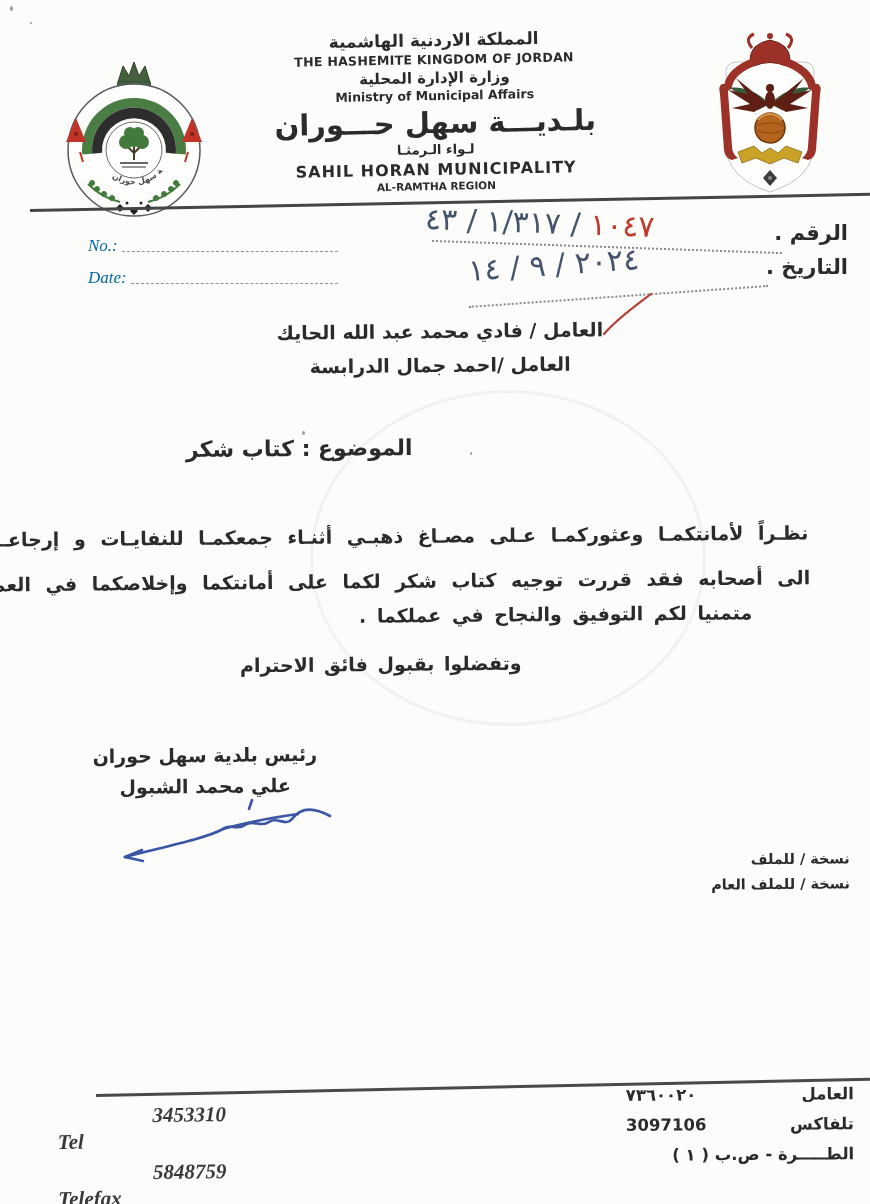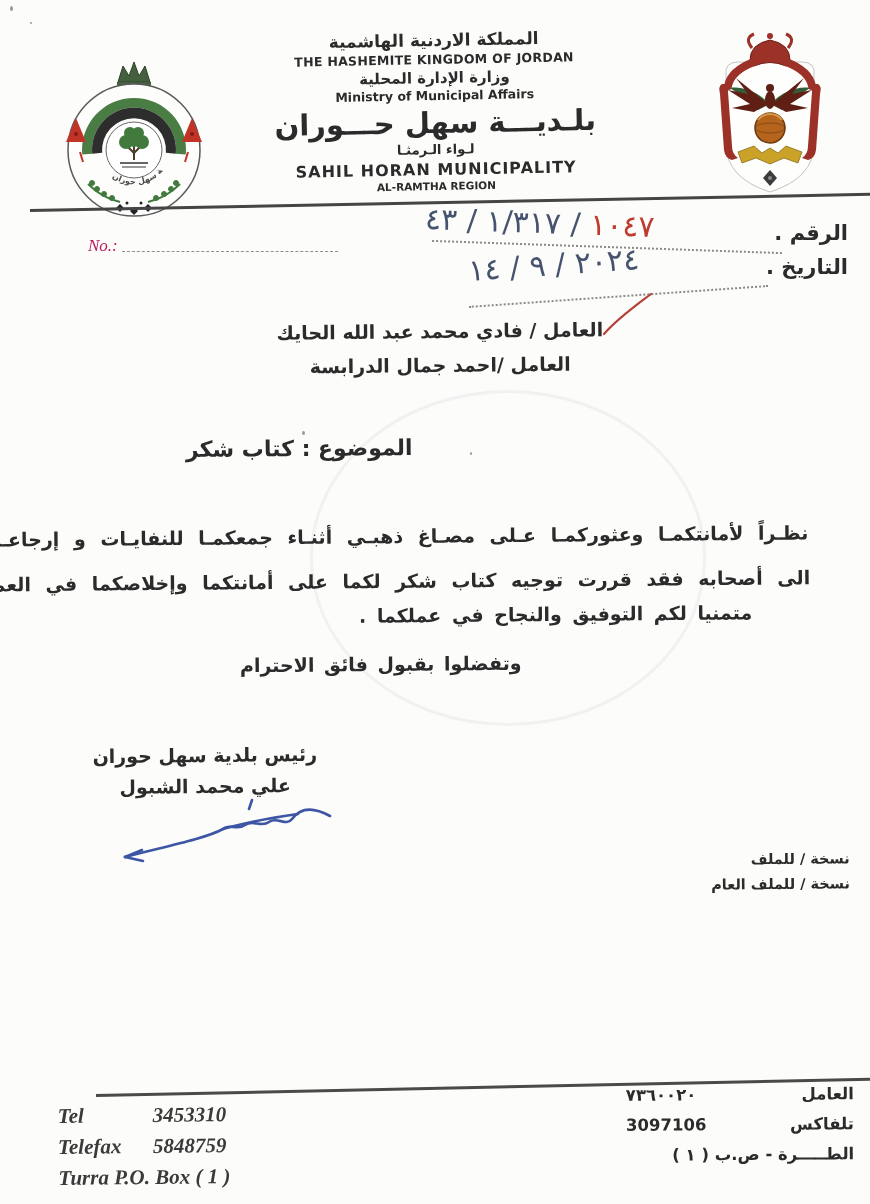--- a/index.html
+++ b/index.html
@@ -17,39 +17,39 @@
   .head .l2{font-size:12.5px;font-weight:bold;letter-spacing:.3px;margin-top:2px;}
   .head .l3{font-size:15px;font-weight:bold;margin-top:2px;}
   .head .l4{font-size:12.5px;font-weight:bold;margin-top:1px;}
   .head .l5{font-size:29px;font-weight:bold;margin-top:2px;line-height:36px;}
   .head .l6{font-size:13px;font-weight:bold;margin-top:1px;}
   .head .l7{font-size:16px;font-weight:bold;letter-spacing:1px;margin-top:3px;}
   .head .l8{font-size:10.5px;font-weight:bold;margin-top:1px;}
   .rule-top{left:30px;top:209px;width:845px;height:3px;background:#454545;transform:rotate(-1.1deg);transform-origin:left center;}
   .rule-bottom{left:96px;top:1094px;width:780px;height:2.5px;background:#4a4a4a;transform:rotate(-1.2deg);transform-origin:left center;}
   
-  .noblock{left:88px;top:224px;width:250px;font-family:"Liberation Serif",serif;font-style:italic;font-size:17px;color:#be185d;}
+  .noblock{left:88px;top:224px;width:250px;font-family:"Liberation Serif",serif;font-style:italic;font-size:17px;color:#0369a1;}
   .norow{display:flex;align-items:flex-end;height:32px;}
   .norow .lbl{flex:0 0 auto;}
   .dashline{flex:1 1 auto;border-bottom:1.5px dashed #8f8f8f;margin:0 0 4px 4px;height:1px;}
   
   .arlbl{right:22px;font-size:21px;font-weight:bold;}
   .hand{direction:ltr;color:#46536e;font-size:30px;letter-spacing:2px;}
   .hand .red{color:#c03a2e;}
   .dotline{border-bottom:2px dotted #8a8a8a;height:1px;}
   
   .recips{left:240px;top:314px;width:400px;text-align:center;font-size:19px;font-weight:bold;line-height:34px;transform:rotate(-.6deg);}
   .subject{right:458px;top:436px;font-size:22px;font-weight:bold;transform:rotate(-.5deg);}
   .bodyline{font-size:19px;font-weight:bold;word-spacing:8px;transform:rotate(-.5deg);}
   .signoff{left:55px;top:740px;width:300px;text-align:center;font-size:19px;font-weight:bold;line-height:31px;transform:rotate(-.6deg);}
   .copies{right:20px;top:847px;text-align:right;font-size:14.5px;font-weight:600;line-height:25px;transform:rotate(-.5deg);}
   
   .foot-en{left:58px;top:1100px;font-family:"Liberation Serif",serif;font-style:italic;font-weight:bold;font-size:21px;color:#3a3a3a;line-height:31px;transform:rotate(-.6deg);}
   .foot-en .row{display:flex;}
-  .foot-en .fl{width:95px;}
+  .foot-en .fl{width:95px;margin-top:26px;}
   .foot-ar{right:16px;top:1080px;width:228px;font-size:16.5px;font-weight:bold;line-height:30px;transform:rotate(-.4deg);}
   .foot-ar .row{display:flex;justify-content:space-between;}
   .stamp{left:310px;top:390px;width:390px;height:330px;border:3px solid rgba(160,172,182,.12);border-radius:50%;}
   .speck{background:#9a9a9a;border-radius:50%;}
 </style>
 </head>
 <body>
 
 <div class="page">
 
@@ -156,20 +156,24 @@
     <div class="l8">AL-RAMTHA REGION</div>
   </div>
 
   <div class="abs rule-top"></div>
 
   <div class="abs noblock">
     <div class="norow">
       <span class="lbl">No.:</span>
       <span class="dashline"></span>
     </div>
+    <div class="norow">
+      <span class="lbl">Date:</span>
+      <span class="dashline"></span>
+    </div>
   </div>
 
   <div class="abs arlbl ar" style="top:221px;">الرقم .</div>
   <div class="abs arlbl ar" style="top:255px;">التاريخ .</div>
 
   <div class="abs hand nowrap" style="left:425px;top:205px;transform:rotate(2deg);">
     <span class="red">١٠٤٧</span>
     <span>/ ١/٣١٧ / ٤٣</span>
   </div>
   <div class="abs dotline" style="left:432px;top:245px;width:350px;transform:rotate(2deg);"></div>

